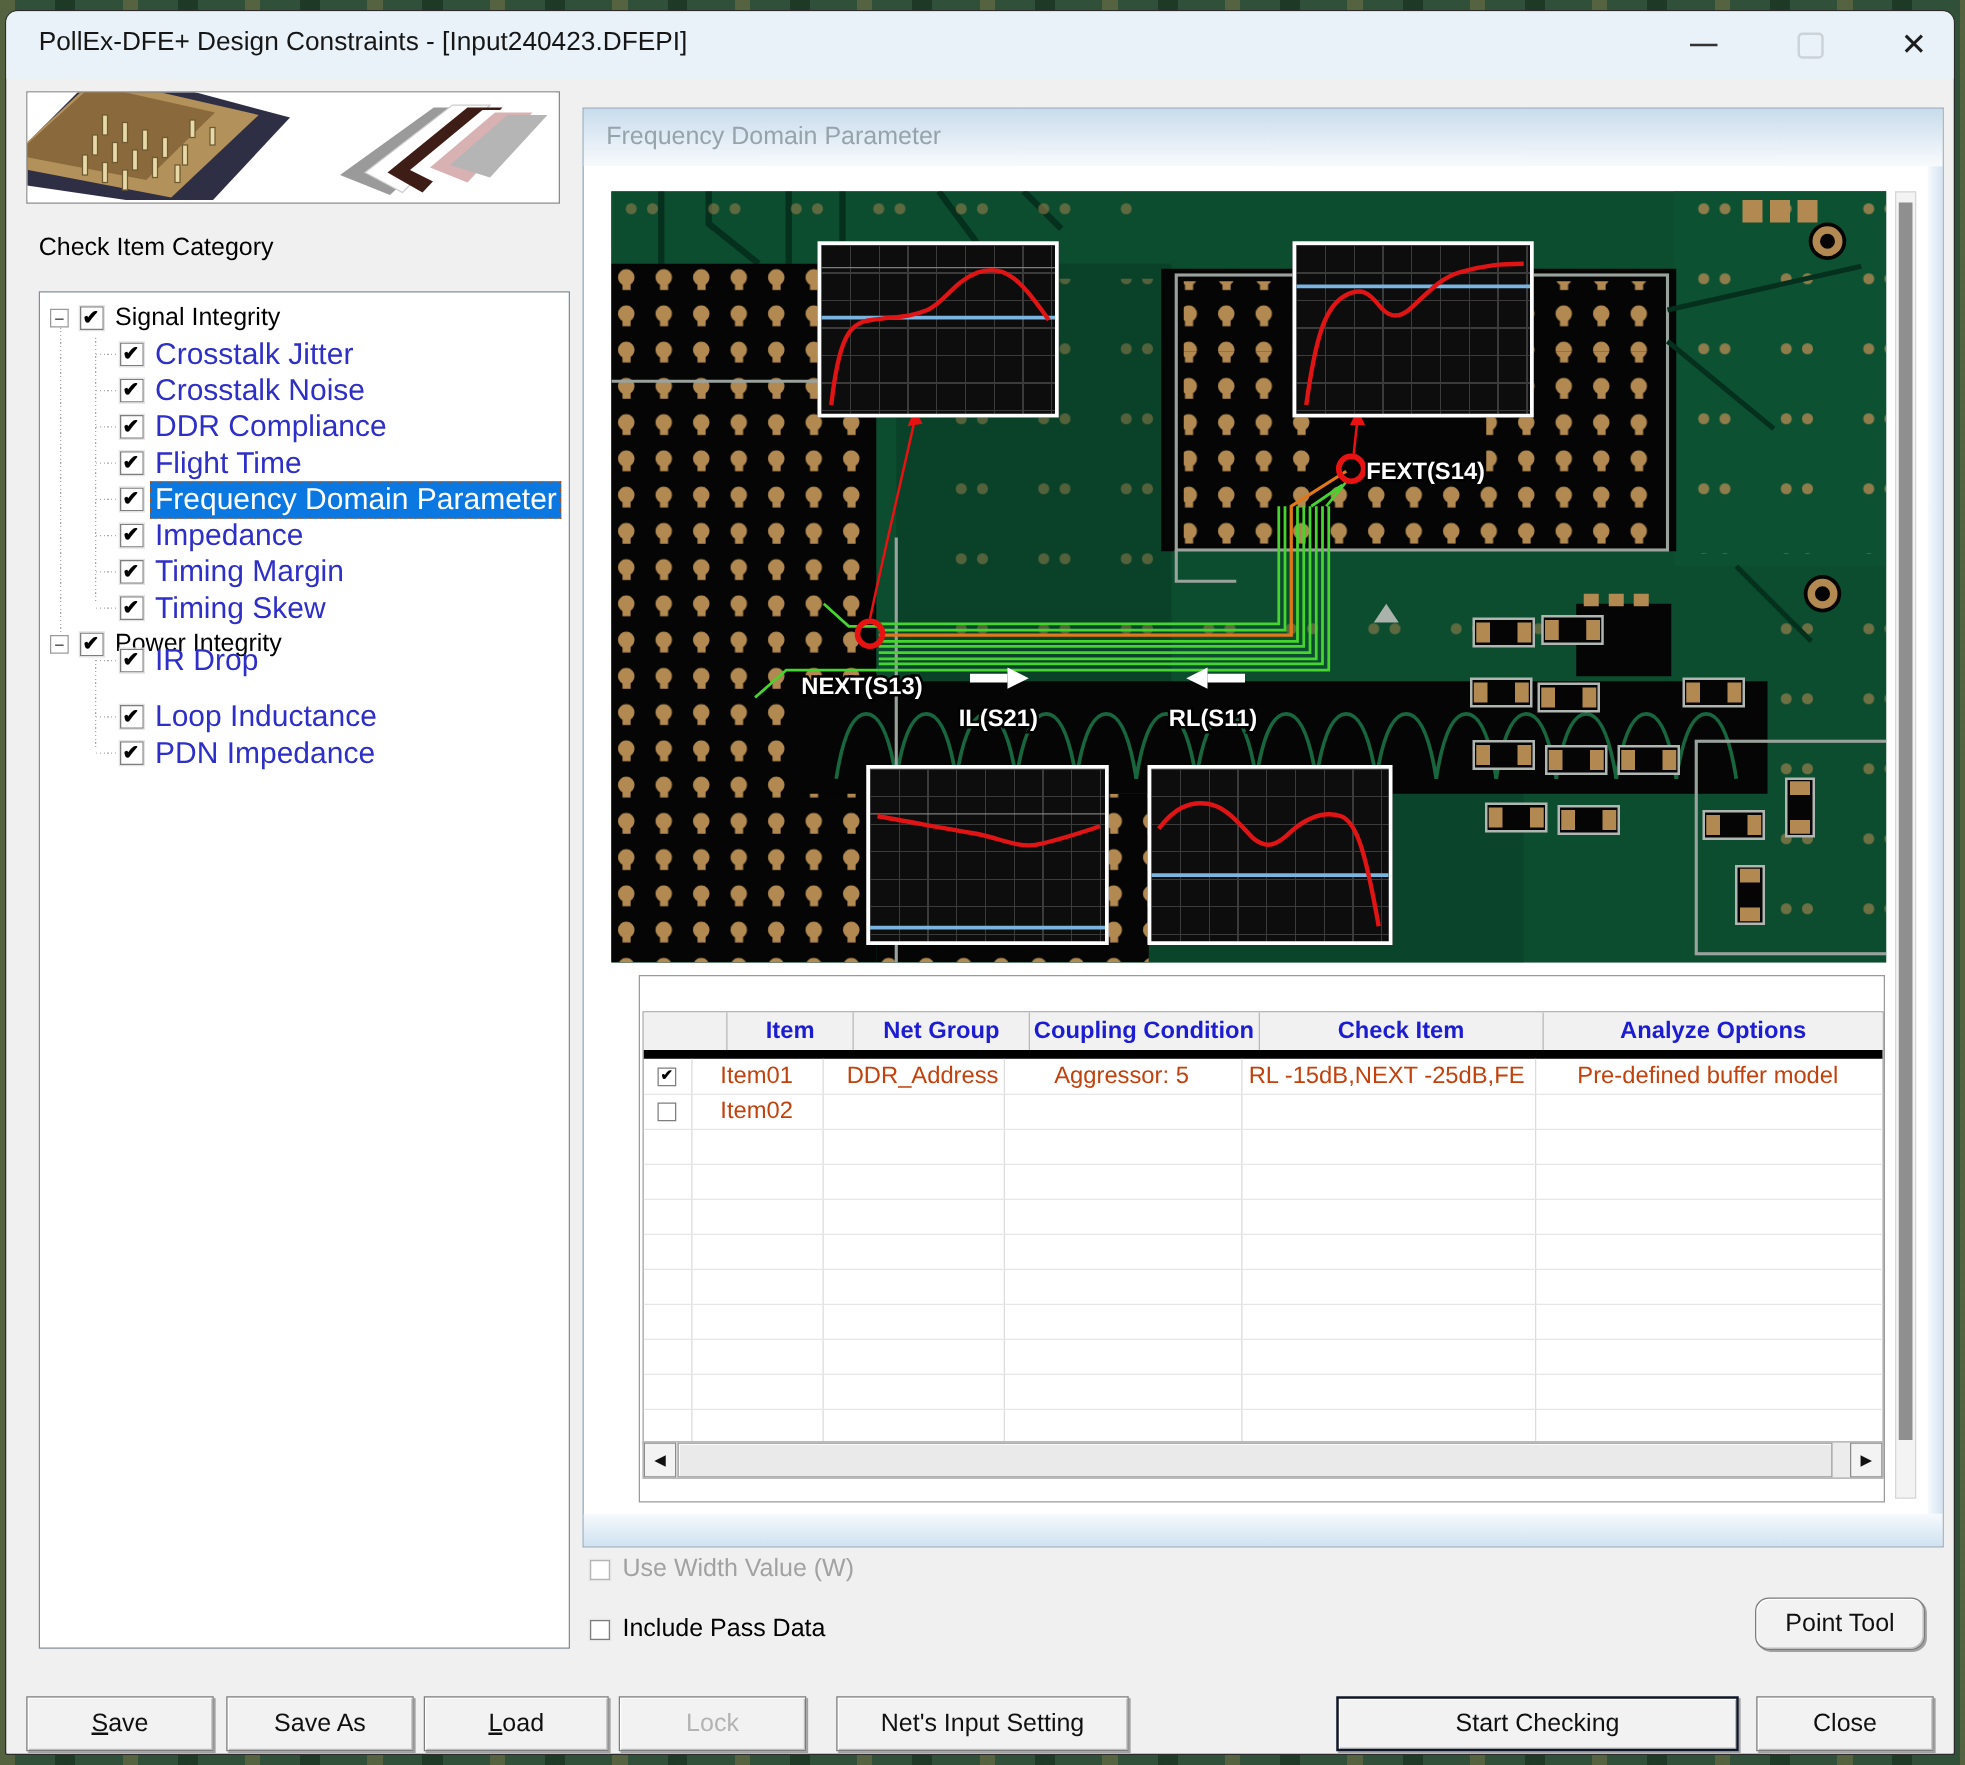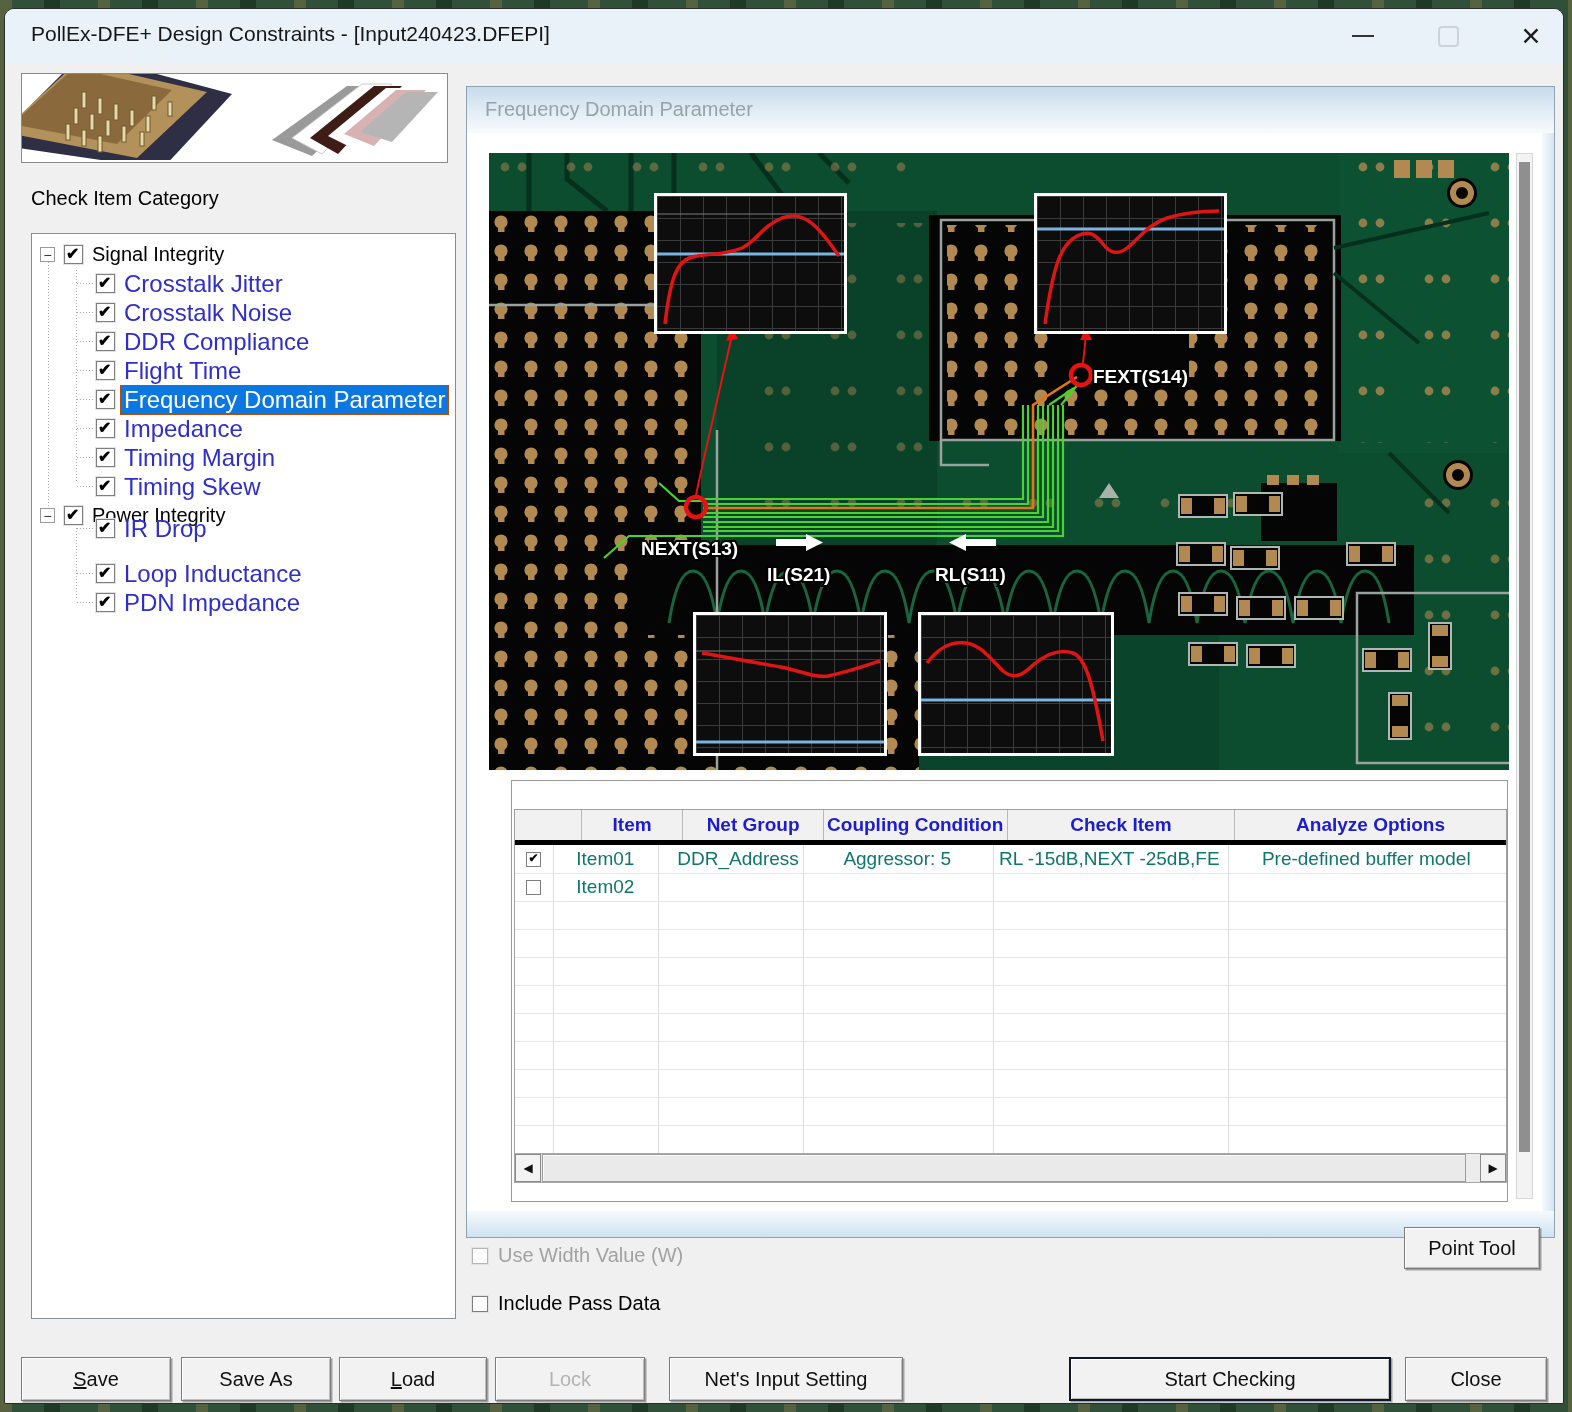--- a/index.html
+++ b/index.html
@@ -52,25 +52,25 @@
   .pcb{position:absolute;left:22px;top:66px;width:1020px;height:617px;background:#0c4c2f;overflow:hidden;}
   .pcb svg{position:absolute;left:0;top:0;}
   .chart{position:absolute;border:3px solid #fff;background:#0d0d0d;
     background-image:repeating-linear-gradient(to right,#3b3b3b 0 1px,transparent 1px 23px),
                      repeating-linear-gradient(to bottom,#3b3b3b 0 1px,transparent 1px 22px);}
   .vscroll{position:absolute;left:1049px;top:66px;width:17px;height:1046px;background:#f3f3f3;border:1px solid #d6d6d6;box-sizing:border-box;}
   .vthumb{position:absolute;left:2px;top:8px;width:11px;height:990px;background:#8f8f8f;}
   
   .tablebox{position:absolute;left:44px;top:693px;width:997px;height:422px;background:#fff;border:1px solid #9a9a9a;box-sizing:border-box;}
   .grid{position:absolute;left:2px;top:28px;width:993px;border:1px solid #a0a0a0;box-sizing:border-box;}
-  .ghead{display:flex;height:30px;background:#f1f1f1;border-bottom:5px solid #000000;padding-left:30px;}
+  .ghead{display:flex;height:30px;background:#f1f1f1;border-bottom:7px solid #000000;padding-left:30px;}
   .ghead .hc{display:flex;align-items:center;justify-content:center;font-size:19px;font-weight:bold;color:#1c1cd2;border-right:1px solid #b8b8b8;box-sizing:border-box;}
   .gbody{position:relative;height:308px;}
   .grow{position:absolute;left:0;width:100%;height:28px;border-bottom:1px solid #e6e6e6;display:flex;align-items:center;}
-  .gc{display:flex;align-items:center;justify-content:center;font-size:19px;color:#0f766e;box-sizing:border-box;height:100%;}
+  .gc{display:flex;align-items:center;justify-content:center;font-size:19px;color:#c2410c;box-sizing:border-box;height:100%;}
   .gvline{position:absolute;top:0;width:1px;height:100%;background:#dcdcdc;}
   .hscroll{position:absolute;left:2px;top:372px;width:993px;height:30px;background:#ececec;border:1px solid #a8a8a8;box-sizing:border-box;}
   .harrow{position:absolute;top:0;width:26px;height:28px;background:#f3f3f3;border:1px solid #8c8c8c;box-sizing:border-box;display:flex;align-items:center;justify-content:center;font-size:12px;color:#111;}
   .hthumb{position:absolute;left:27px;top:0;width:924px;height:28px;background:#eaeaea;border:1px solid #9c9c9c;box-shadow:inset 1px 1px 0 #fbfbfb;box-sizing:border-box;}
   
   .optrow{position:absolute;display:flex;align-items:center;gap:10px;font-size:20px;}
   .btn{position:absolute;display:flex;align-items:center;justify-content:center;font-size:20px;color:#101010;
     background:#f2f2f2;border:1px solid #7d7d7d;
     box-shadow:inset 1px 1px 0 #ffffff, inset -1px -1px 0 #bdbdbd, 1.5px 1.5px 0 rgba(96,96,96,.55);
     box-sizing:border-box;}
@@ -460,21 +460,21 @@
 
   <div class="optrow" style="left:467px;top:1235px;color:#a2a2a2;">
     <span class="cb small" style="border-color:#b5b5b5;"></span>
     <span>Use Width Value (W)</span>
   </div>
   <div class="optrow" style="left:467px;top:1283px;color:#000;">
     <span class="cb small"></span>
     <span>Include Pass Data</span>
   </div>
 
-  <div class="btn" style="left:1399px;top:1218px;width:136px;height:42px;">Point Tool</div>
+  <div class="btn" style="left:1399px;top:1269px;width:136px;height:42px;border-radius:11px;">Point Tool</div>
 
   <div class="btn" style="left:16px;top:1348px;width:150px;height:44px;">
     <span style="text-decoration:underline;">S</span>
       <span>ave</span>
   </div>
   <div class="btn" style="left:176px;top:1348px;width:150px;height:44px;">Save As</div>
   <div class="btn" style="left:334px;top:1348px;width:148px;height:44px;">
     <span style="text-decoration:underline;">L</span>
       <span>oad</span>
   </div>

